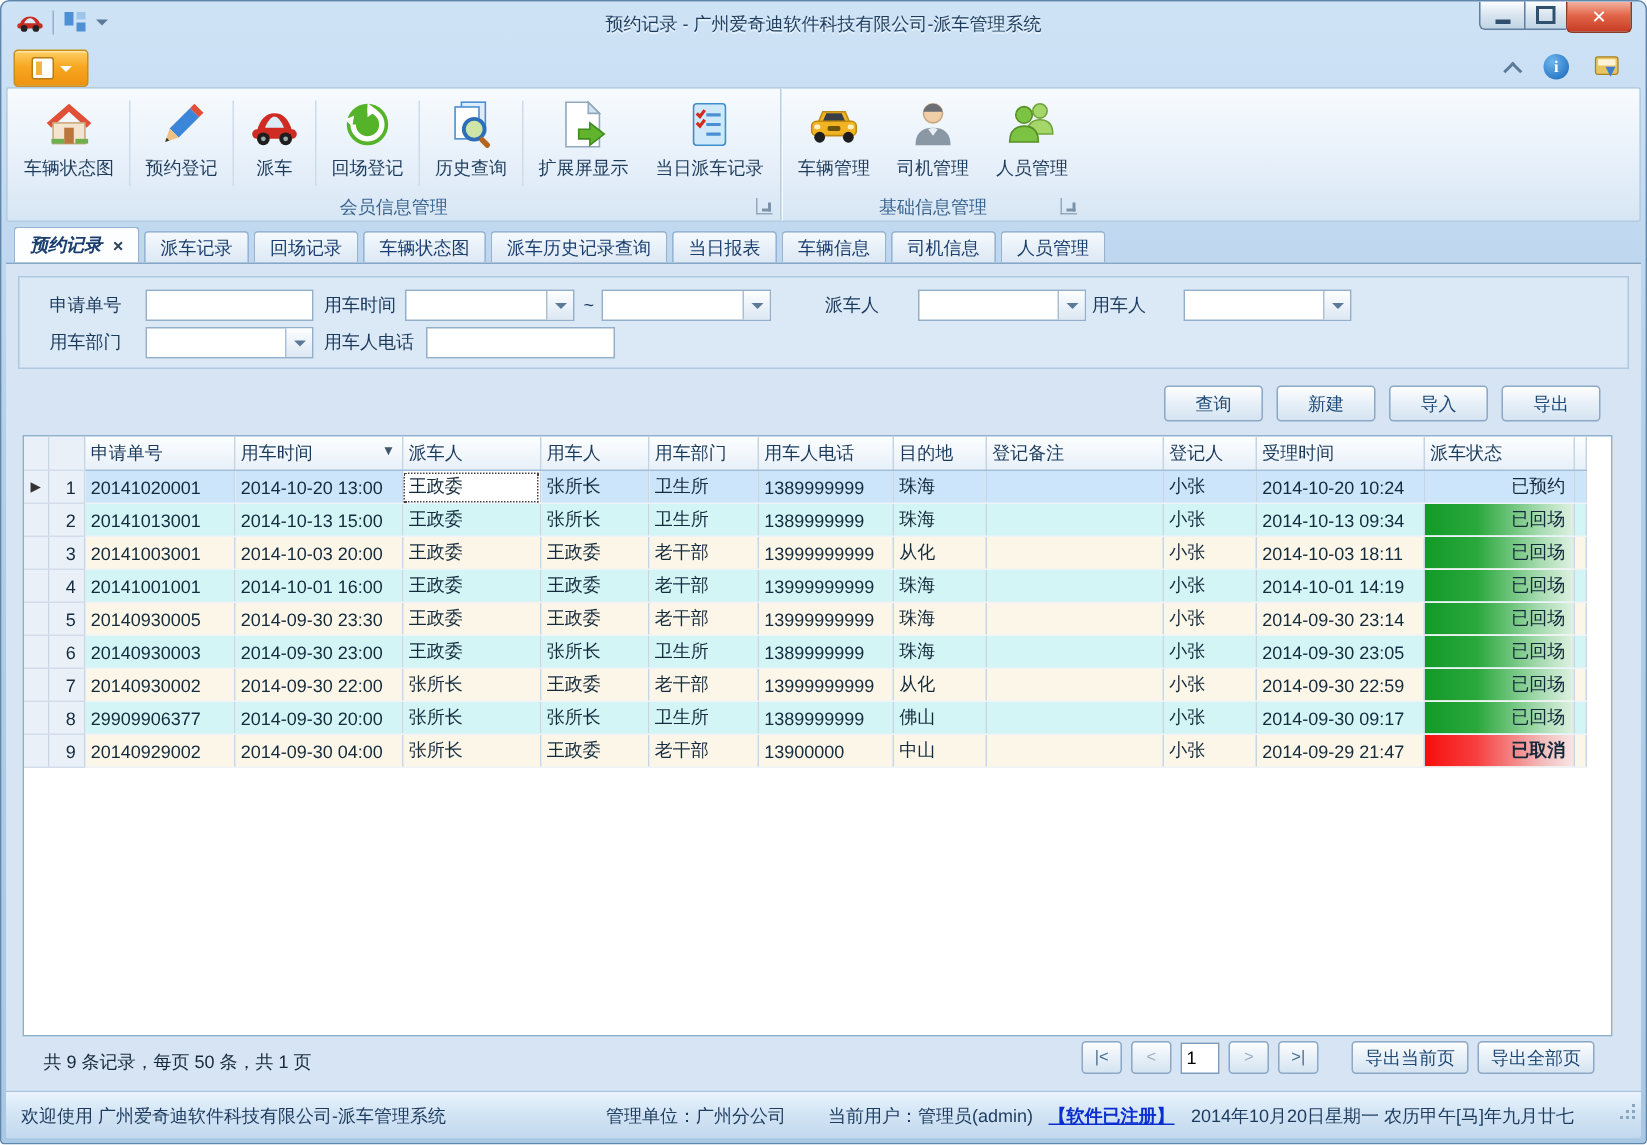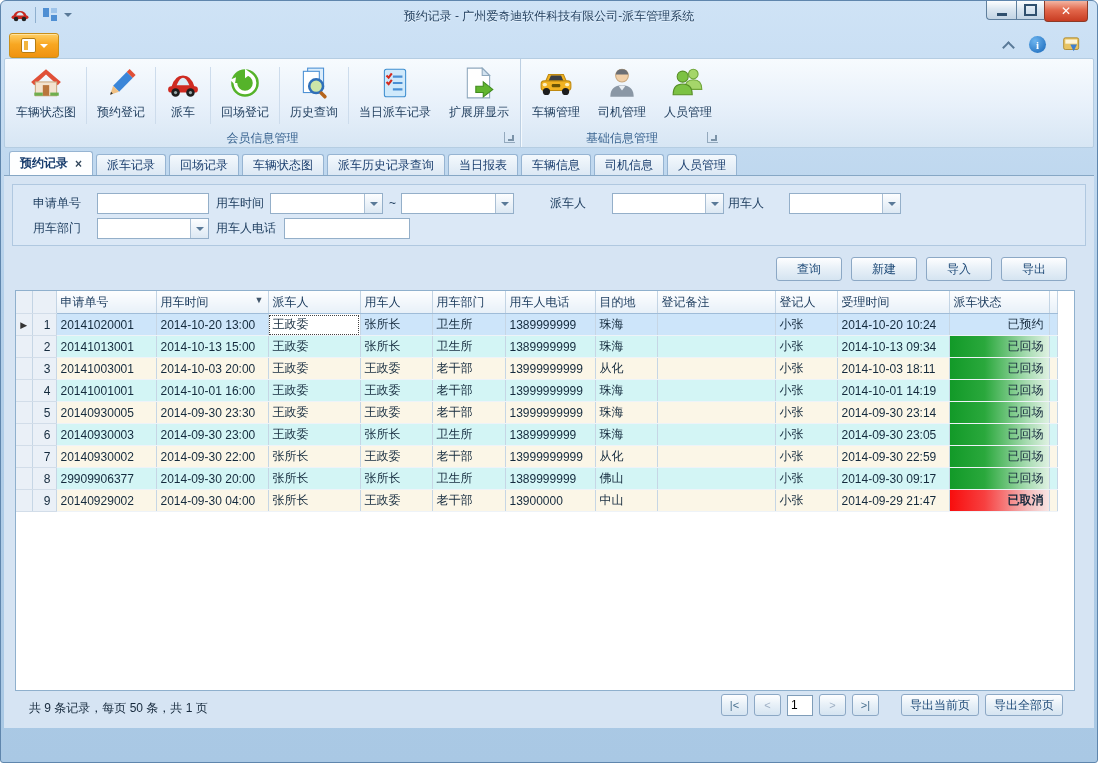--- a/index.html
+++ b/index.html
@@ -44,21 +44,21 @@
   .rbtn .rlabel{margin-top:4px;color:#1e3c5c;white-space:nowrap;}
   .rsep{width:1px;background:#cddcec;margin:5px 1px;}
   .gsep{width:1px;background:#bccfe2;box-shadow:1px 0 0 #f4f9fd;}
   .rfooter{height:18px;position:relative;display:flex;align-items:center;justify-content:center;color:#3a6591;}
   .launcher{position:absolute;right:5px;bottom:4px;width:10px;height:10px;border-left:1px solid #93a9bd;border-bottom:1px solid #93a9bd;}
   .launcher::after{content:"";position:absolute;right:1px;bottom:1px;width:4px;height:4px;border-right:2px solid #7b93a8;border-bottom:2px solid #7b93a8;}
   
   .doctabs{position:absolute;top:150px;left:3px;right:3px;height:24px;display:flex;align-items:flex-end;padding-left:5px;gap:3px;}
   .dtab{height:21px;box-sizing:border-box;display:flex;align-items:center;gap:7px;padding:0 10px;
     background:linear-gradient(#f4f9fd,#dce8f4);border:1px solid #96b4d2;border-bottom:none;border-radius:3px 3px 0 0;color:#1a3e6e;}
-  .dtab.active{height:24px;background:#fdfeff;font-weight:bold;}
+  .dtab.active{height:24px;background:#fdfeff;font-weight:bold;font-style:italic;}
   .dtab .x{color:#31465c;font-weight:bold;font-size:12px;line-height:10px;}
   
   .content{position:absolute;top:174px;left:3px;right:3px;bottom:34px;background:#d6e4f3;border-top:1px solid #86a7c5;}
   .search-panel{position:absolute;top:8px;left:8px;right:8px;height:62px;background:#dbe8f6;border:1px solid #b0c8e0;box-sizing:border-box;}
   .f-label{position:absolute;color:#1a3a5c;line-height:21px;}
   .f-input{position:absolute;height:21px;box-sizing:border-box;border:1px solid #94afc9;background:#fff;padding:0 3px;font-size:12px;font-family:inherit;}
   .combo{position:absolute;height:21px;box-sizing:border-box;border:1px solid #94afc9;background:#fff;}
   .combo .cbtn{position:absolute;right:0;top:0;bottom:0;width:17px;background:linear-gradient(#fdfeff,#dce8f3);border-left:1px solid #aabfd4;display:flex;align-items:center;justify-content:center;}
   .combo .cbtn .tri{width:0;height:0;border-left:4px solid transparent;border-right:4px solid transparent;border-top:4px solid #5a7a98;}
   .actions{position:absolute;top:81px;right:27px;display:flex;gap:9px;}
@@ -205,36 +205,36 @@
               <rect x="10" y="2" width="15" height="19" fill="#dcedfb" stroke="#4a8fd4"></rect>
               <rect x="6" y="5" width="15" height="20" fill="#fff" stroke="#4a8fd4"></rect>
               <circle cx="18" cy="19" r="6.5" fill="#cde6a8" stroke="#2f6fb8" stroke-width="2.4"></circle>
               <rect x="22.4" y="23.5" width="8" height="3.4" rx="1.5" transform="rotate(45 23 24)" fill="#b5651d"></rect>
             </svg>
           <span class="rlabel">历史查询</span>
         </div>
         <span class="rsep"></span>
         <div class="rbtn">
           <svg viewBox="0 0 32 32">
+              <path d="M5 2 h14 l7 7 v21 h-21 z" fill="#fff" stroke="#8fa8bd"></path>
+              <path d="M19 2 v7 h7 z" fill="#d3e3f0" stroke="#8fa8bd"></path>
+              <path d="M13 19 h7 v-4 l9 7 -9 7 v-4 h-7 z" fill="#61b52e" stroke="#3f8a1d"></path>
+            </svg>
+          <span class="rlabel">扩展屏显示</span>
+        </div>
+        <div class="rbtn">
+          <svg viewBox="0 0 32 32">
               <rect x="6" y="3" width="20" height="26" rx="2" fill="#cfe9fb" stroke="#3f8fd0"></rect>
               <line x1="14" y1="10" x2="23" y2="10" stroke="#4a8fd4" stroke-width="2"></line>
               <line x1="14" y1="16" x2="23" y2="16" stroke="#4a8fd4" stroke-width="2"></line>
               <line x1="14" y1="22" x2="23" y2="22" stroke="#4a8fd4" stroke-width="2"></line>
               <path d="M8 9 l2 2 3-4" stroke="#d42a1e" stroke-width="2" fill="none"></path>
               <path d="M8 15 l2 2 3-4" stroke="#d42a1e" stroke-width="2" fill="none"></path>
             </svg>
           <span class="rlabel">当日派车记录</span>
-        </div>
-        <div class="rbtn">
-          <svg viewBox="0 0 32 32">
-              <path d="M5 2 h14 l7 7 v21 h-21 z" fill="#fff" stroke="#8fa8bd"></path>
-              <path d="M19 2 v7 h7 z" fill="#d3e3f0" stroke="#8fa8bd"></path>
-              <path d="M13 19 h7 v-4 l9 7 -9 7 v-4 h-7 z" fill="#61b52e" stroke="#3f8a1d"></path>
-            </svg>
-          <span class="rlabel">扩展屏显示</span>
         </div>
       </div>
       <div class="rfooter">
         <span>会员信息管理</span>
         <span class="launcher"></span>
       </div>
     </div>
     <div class="gsep"></div>
     <div class="rgroup">
       <div class="rbuttons">
@@ -565,14 +565,29 @@
         <input class="pinput" value="1" style="">
         <div class="pbtn dis">&gt;</div>
         <div class="pbtn">&gt;|</div>
         <span class="gap"></span>
         <div class="btn xbtn" style="height:22px">导出当前页</div>
         <div class="btn xbtn" style="height:22px">导出全部页</div>
       </div>
     </div>
   </div>
 
+  <div class="statusbar">
+    <span style="left:10px">欢迎使用 广州爱奇迪软件科技有限公司-派车管理系统</span>
+    <span style="left:400px">管理单位：广州分公司</span>
+    <span style="left:548px">当前用户：管理员(admin)</span>
+    <span style="left:695px" class="lic">【软件已注册】</span>
+    <span style="left:790px">2014年10月20日星期一 农历甲午[马]年九月廿七</span>
+    <span class="grip">
+      <i style="right:0;bottom:0"></i>
+        <i style="right:4px;bottom:0"></i>
+        <i style="right:8px;bottom:0"></i>
+      <i style="right:0;bottom:4px"></i>
+        <i style="right:4px;bottom:4px"></i>
+        <i style="right:0;bottom:8px"></i>
+    </span>
+  </div>
 
 </div>
 
 </body></html>

